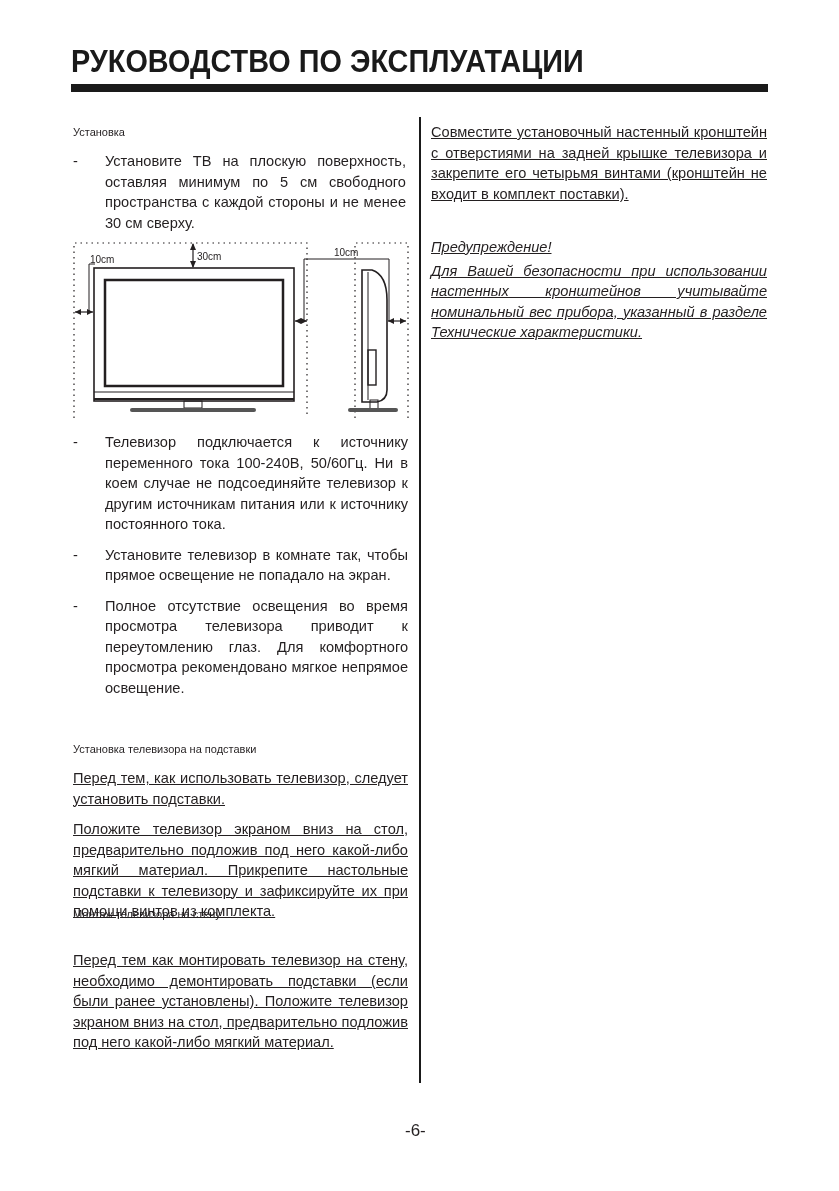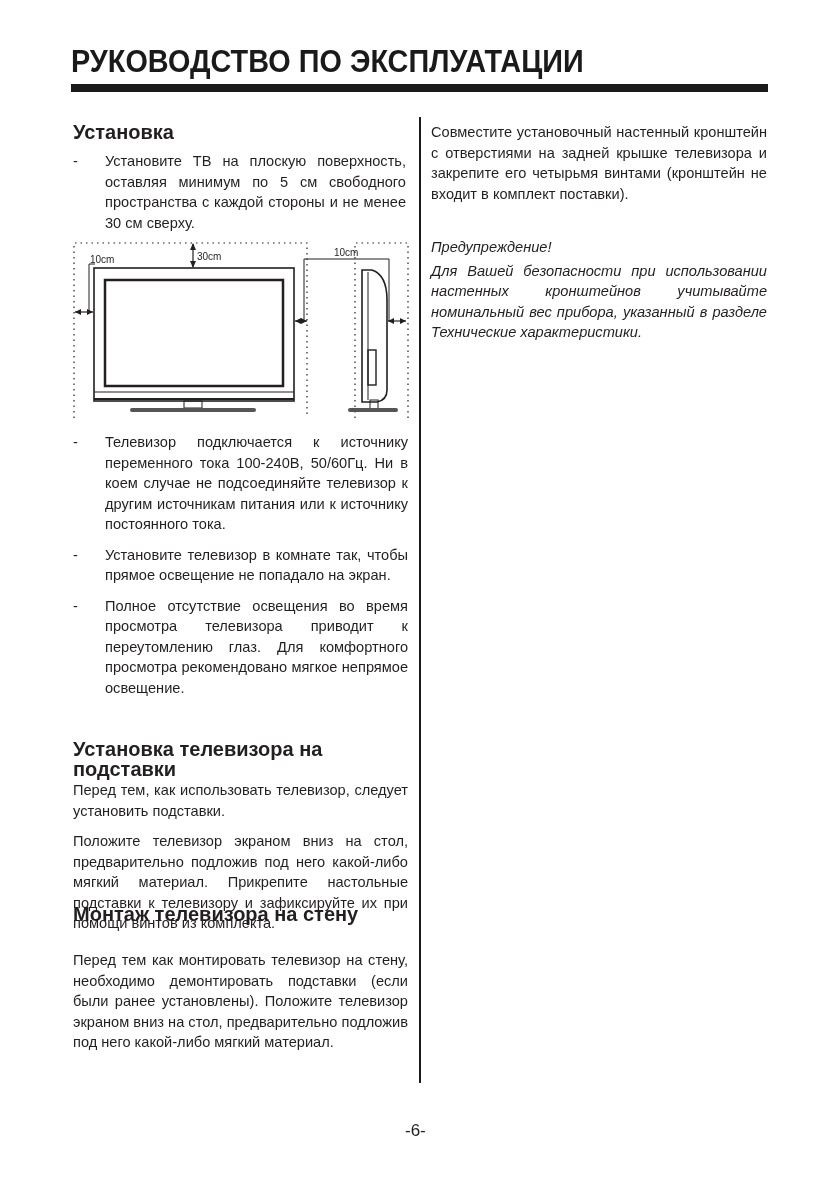--- a/index.html
+++ b/index.html
@@ -5,25 +5,25 @@
   html, body { margin:0; padding:0; background:#ffffff; }
   body { width:839px; height:1191px; position:relative; overflow:hidden; color:#231f20;
          font-family:"Liberation Sans", sans-serif; }
   .title { position:absolute; left:71px; top:44px; font-size:31px; font-weight:bold;
            letter-spacing:0px; color:#1a1a1a; transform:scaleX(0.93); transform-origin:left top; white-space:nowrap; }
   .rule { position:absolute; left:71px; top:84px; width:697px; height:8px; background:#1a1a1a; }
   .vline { position:absolute; left:419px; top:117px; width:2px; height:966px; background:#1a1a1a; }
   .col { position:absolute; font-size:14.6px; line-height:20.5px; color:#231f20; }
   .col-left { left:73px; top:122px; width:335px; }
   .col-right { left:431px; top:122px; width:336px; }
-  h3 { font-size:20px; font-weight:bold; margin:0; line-height:20px; }
+  h3 { font-size:11px; font-weight:normal; margin:0; line-height:20px; }
   .bullet { display:flex; margin:0; }
   .bullet .dash { width:32px; flex:none; }
   .bullet .text { flex:1; text-align:justify; }
-  p { margin:0; text-align:justify; }
+  p { margin:0; text-align:justify;text-decoration:underline; }
   .it { font-style:italic; }
   .diagram { position:absolute; left:72px; top:240px; width:340px; height:178px; }
   .pagenum { position:absolute; left:405px; top:1121px; font-size:17px; color:#231f20; }
 </style>
 </head>
 <body>
 
 <div class="title">РУКОВОДСТВО ПО ЭКСПЛУАТАЦИИ</div>
 <div class="rule"></div>
 <div class="vline"></div>
@@ -87,21 +87,21 @@
     <span class="text">Установите телевизор в комнате так, чтобы прямое освещение не попадало на экран.</span>
   </div>
   <div class="bullet" style="margin-top:10px">
     <span class="dash">-</span>
     <span class="text">Полное отсутствие освещения во время просмотра телевизора приводит к переутомлению глаз. Для комфортного просмотра рекомендовано мягкое непрямое освещение.</span>
   </div>
 </div>
 
 <div class="col col-left" style="top:739px">
   <h3>Установка телевизора на подставки</h3>
-  <p style="margin-top:1px">Перед тем, как использовать телевизор, следует установить подставки.</p>
+  <p style="margin-top:9px">Перед тем, как использовать телевизор, следует установить подставки.</p>
   <p style="margin-top:10px">Положите телевизор экраном вниз на стол, предварительно подложив под него какой-либо мягкий материал. Прикрепите настольные подставки к телевизору и зафиксируйте их при помощи винтов из комплекта.</p>
 </div>
 
 <div class="col col-left" style="top:904px">
   <h3>Монтаж телевизора на стену</h3>
   <p style="margin-top:26px">Перед тем как монтировать телевизор на стену, необходимо демонтировать подставки (если были ранее установлены). Положите телевизор экраном вниз на стол, предварительно подложив под него какой-либо мягкий материал.</p>
 </div>
 
 <div class="col col-right">
   <p>Совместите установочный настенный кронштейн с отверстиями на задней крышке телевизора и закрепите его четырьмя винтами (кронштейн не входит в комплект поставки).</p>

